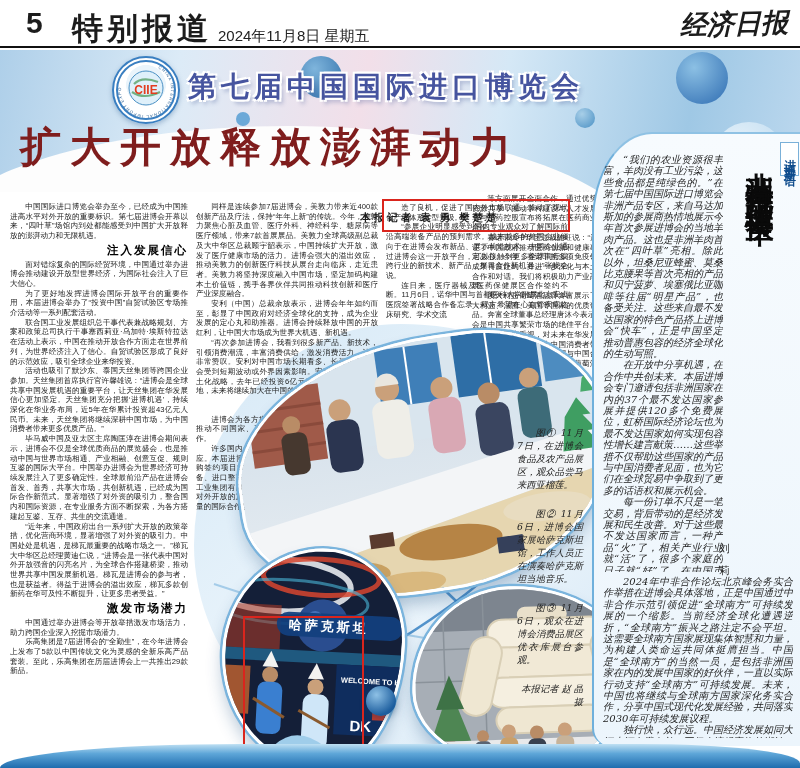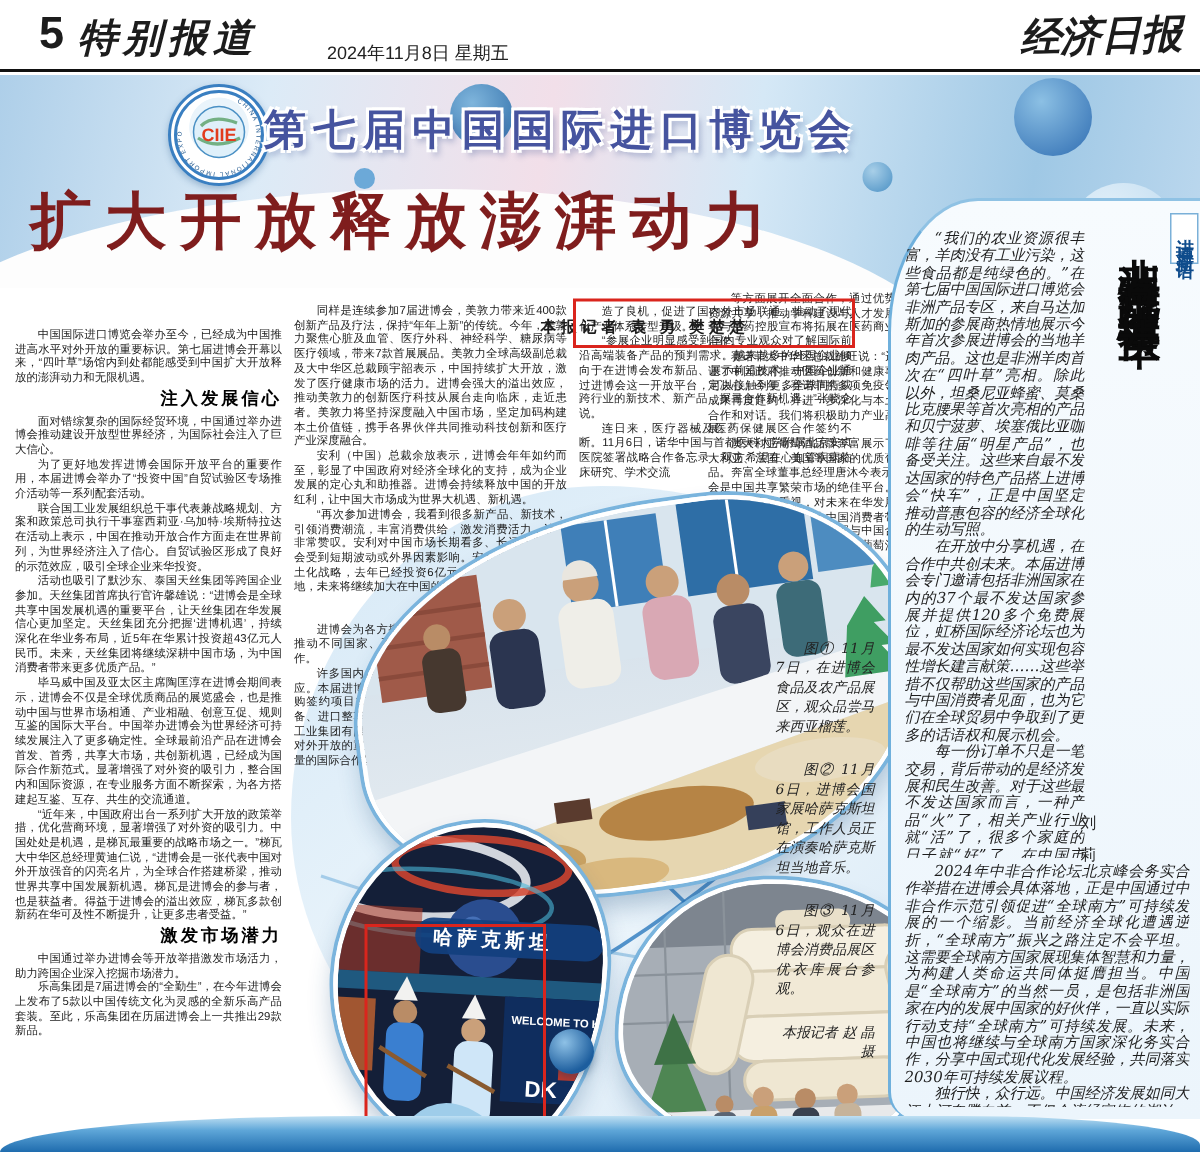--- a/index.html
+++ b/index.html
@@ -3,47 +3,47 @@
 <meta charset="utf-8">
 <style>
   html,body{margin:0;padding:0;background:#fff;}
   #page{position:relative;width:800px;height:768px;overflow:hidden;background:#fff;
         font-family:"Liberation Sans","DejaVu Sans",sans-serif;color:#1c1c1c;}
 
   
   #header{position:absolute;left:0;top:0;width:800px;height:48px;background:#fff;z-index:9;}
   #header .rule{position:absolute;left:0;top:46px;width:800px;height:2px;background:#111;}
   .page-num{position:absolute;left:26px;top:6px;font-size:30px;font-weight:900;}
-  .section-name{position:absolute;left:52px;top:8px;font-size:26px;font-weight:900;letter-spacing:4px;font-style:italic;}
-  .date-line{position:absolute;left:218px;top:27px;font-size:12px;color:#222;}
+  .section-name{position:absolute;left:72px;top:8px;font-size:31px;font-weight:900;letter-spacing:4px;}
+  .date-line{position:absolute;left:218px;top:27px;font-size:15px;color:#222;}
   .paper-name{position:absolute;right:12px;top:6px;font-size:27px;font-weight:700;
               font-family:"DejaVu Serif",serif;font-style:italic;transform:rotate(-1.5deg);}
 
   
   #banner{position:absolute;left:0;top:50px;width:800px;height:142px;overflow:hidden;
     background:linear-gradient(100deg,#aecfe9 0%,#dcebf7 22%,#f2dfe9 45%,#d5e8f6 62%,#9fc8e5 85%,#bcd8ee 100%);}
   .bubble{position:absolute;border-radius:50%;}
   #banner .white-wave{position:absolute;left:-70px;top:76px;width:720px;height:150px;background:#fdfdfd;
     border-radius:50% 50% 0 0/ 80% 90% 0 0;}
-  .expo-title{position:absolute;left:176px;top:18px;font-size:28px;font-weight:900;letter-spacing:5px;
+  .expo-title{position:absolute;left:188px;top:18px;font-size:28px;font-weight:900;letter-spacing:5px;
     color:#46549f;text-shadow:-2px -2px 0 #fff,2px -2px 0 #fff,-2px 2px 0 #fff,2px 2px 0 #fff,3px 4px 4px rgba(70,90,150,.45);}
   .ciie-logo{position:absolute;left:112px;top:6px;width:64px;height:64px;border-radius:50%;
     background:radial-gradient(circle at 50% 42%,#eaf4fb 0 40%,#fff 41% 100%);
     border:2px solid #3a7fc1;box-shadow:0 2px 5px rgba(40,90,140,.35);}
   .ciie-logo svg{position:absolute;left:0;top:0;}
   .headline{position:absolute;left:20px;top:120px;width:600px;font-size:41px;font-weight:900;
     letter-spacing:9px;color:#7f1d1d;z-index:3;white-space:nowrap;}
 
   
   .byline{position:absolute;left:280px;top:186px;width:300px;text-align:center;font-size:10.5px;
     font-weight:700;letter-spacing:3px;z-index:2;margin-top:25px;}
   .tcol{position:absolute;z-index:2;font-size:7.6px;line-height:9.7px;text-align:justify;overflow:hidden;}
   .tcol p{margin:0;text-indent:2em;}
   .tcol h3{margin:5px 0 4px;font-size:11.5px;font-weight:900;text-align:right;letter-spacing:2px;color:#000;}
-  #col1{left:10px;top:218px;width:178px;height:540px;}
+  #col1{left:10px;top:202px;width:178px;height:540px;}
   #col2{left:196px;top:202px;width:182px;height:562px;}
   #col3{left:386px;top:203px;width:182px;height:136px;}
   #col4{left:440px;top:194px;width:149px;height:212px;margin-left:32px;}
 
   
   .red-box{position:absolute;border:2px solid #da251d;z-index:6;}
   #red-box-1{left:382px;top:199px;width:184px;height:29px;}
   #red-box-2{left:243px;top:616px;width:117px;height:137px;}
 
   

